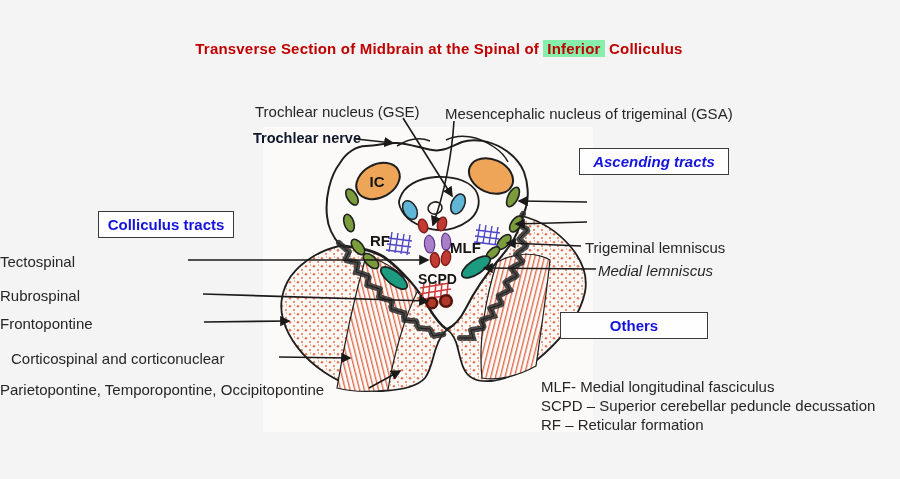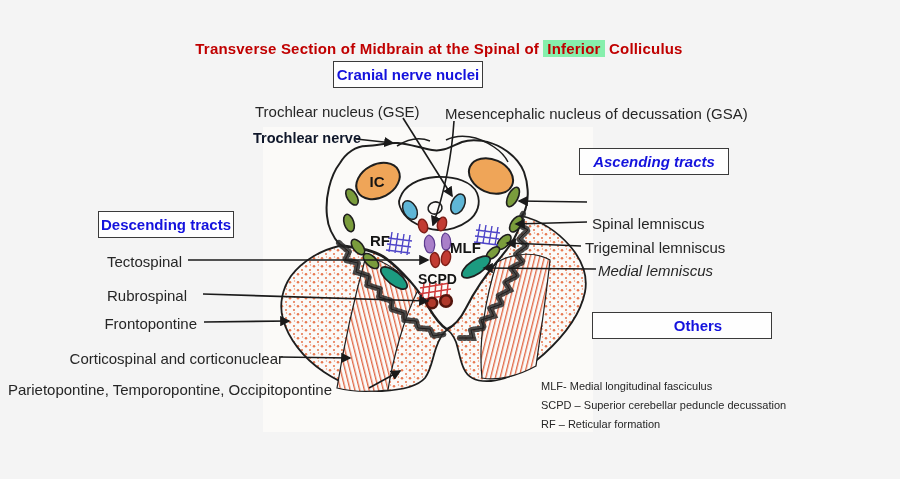--- a/index.html
+++ b/index.html
@@ -12,23 +12,23 @@
     left:139px;top:40px;width:600px;text-align:center;
     font-size:15px;font-weight:bold;color:#C00000;letter-spacing:.2px;
   }
   .title .hl{background:#86efac;padding:0 4px;}
   .cat-box{
     position:absolute;background:#fefefe;border:1.5px solid #3a3a3a;
     color:#1412dd;font-weight:bold;font-size:15px;
     display:flex;align-items:center;justify-content:center;
   }
   .lbl{position:absolute;font-size:15px;color:#262626;white-space:nowrap;}
-  .lbl-r{text-align:right;left:0;}
+  .lbl-r{text-align:left;left:0;}
   .nerve{font-weight:bold;color:#0f172a;font-size:14.5px;}
-  .legend{position:absolute;left:541px;top:377px;font-size:11px;color:#262626;line-height:19px;}
+  .legend{position:absolute;left:541px;top:377px;font-size:15px;color:#262626;line-height:19px;}
   .legend div{white-space:nowrap;}
   svg{position:absolute;left:0;top:0;}
   svg text{font-family:"Liberation Sans",sans-serif;font-weight:bold;fill:#151515;}
 </style>
 </head>
 <body>
 
 <div class="canvas">
 
   <svg width="900" height="479" viewBox="0 0 900 479">
@@ -150,30 +150,28 @@
     <text x="450" y="253" font-size="15">MLF</text>
     <text x="418" y="284" font-size="14">SCPD</text>
   </svg>
 
   <div class="abs title">
     <span>Transverse Section of Midbrain at the Spinal of</span>
     <span class="hl">Inferior</span>
     <span>Colliculus</span>
   </div>
 
-  <div class="cat-box" style="left:333px;top:61px;width:148px;height:25px;">Cranial nerve nuclei</div>
   <div class="cat-box" style="left:579px;top:148px;width:148px;height:25px;font-style:italic;">Ascending tracts</div>
-  <div class="cat-box" style="left:98px;top:211px;width:134px;height:25px;">Descending tracts</div>
-  <div class="cat-box" style="left:592px;top:312px;width:146px;height:25px;padding-left:32px;">Others</div>
+  <div class="cat-box" style="left:98px;top:211px;width:134px;height:25px;">Colliculus tracts</div>
+  <div class="cat-box" style="left:560px;top:312px;width:146px;height:25px;">Others</div>
 
   <div class="lbl" style="left:255px;top:103px;">Trochlear nucleus (GSE)</div>
-  <div class="lbl" style="left:445px;top:105px;">Mesencephalic nucleus of decussation (GSA)</div>
+  <div class="lbl" style="left:445px;top:105px;">Mesencephalic nucleus of trigeminal (GSA)</div>
   <div class="lbl nerve" style="left:253px;top:130px;">Trochlear nerve</div>
 
-  <div class="lbl" style="left:592px;top:215px;">Spinal lemniscus</div>
   <div class="lbl" style="left:585px;top:239px;">Trigeminal lemniscus</div>
   <div class="lbl" style="left:598px;top:262px;font-style:italic;">Medial lemniscus</div>
 
   <div class="lbl lbl-r" style="width:182px;top:253px;">Tectospinal</div>
   <div class="lbl lbl-r" style="width:187px;top:287px;">Rubrospinal</div>
   <div class="lbl lbl-r" style="width:197px;top:315px;">Frontopontine</div>
   <div class="lbl lbl-r" style="width:272px;top:350px;margin-left:11px;">Corticospinal and corticonuclear</div>
   <div class="lbl lbl-r" style="width:332px;top:381px;">Parietopontine, Temporopontine, Occipitopontine</div>
 
   <div class="legend">

